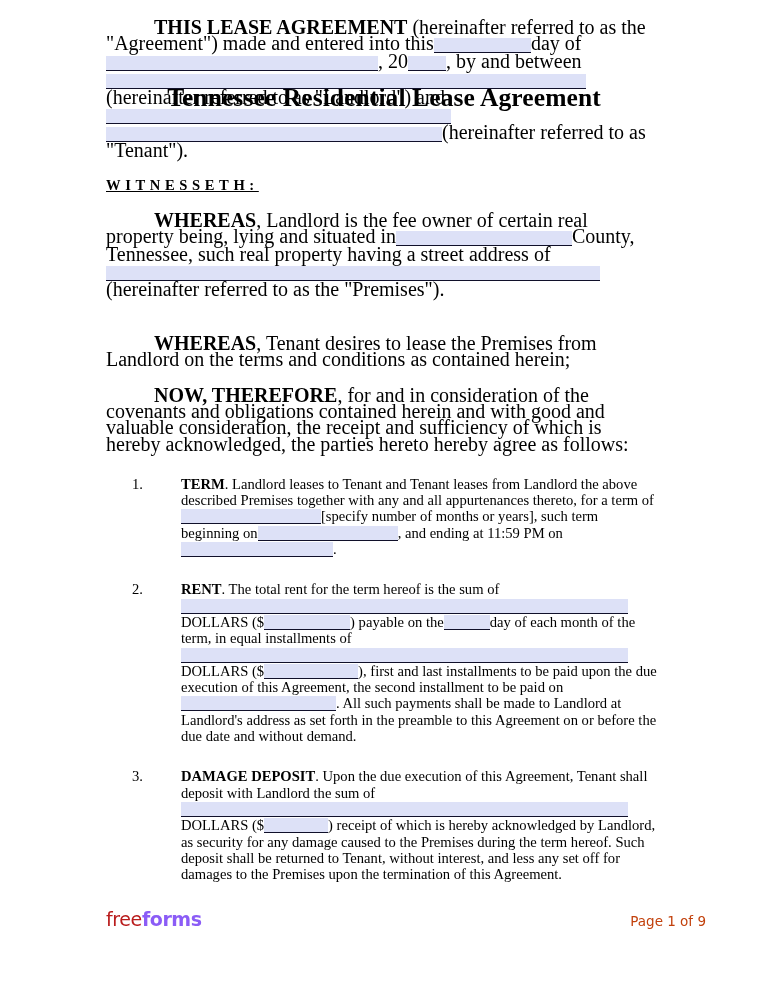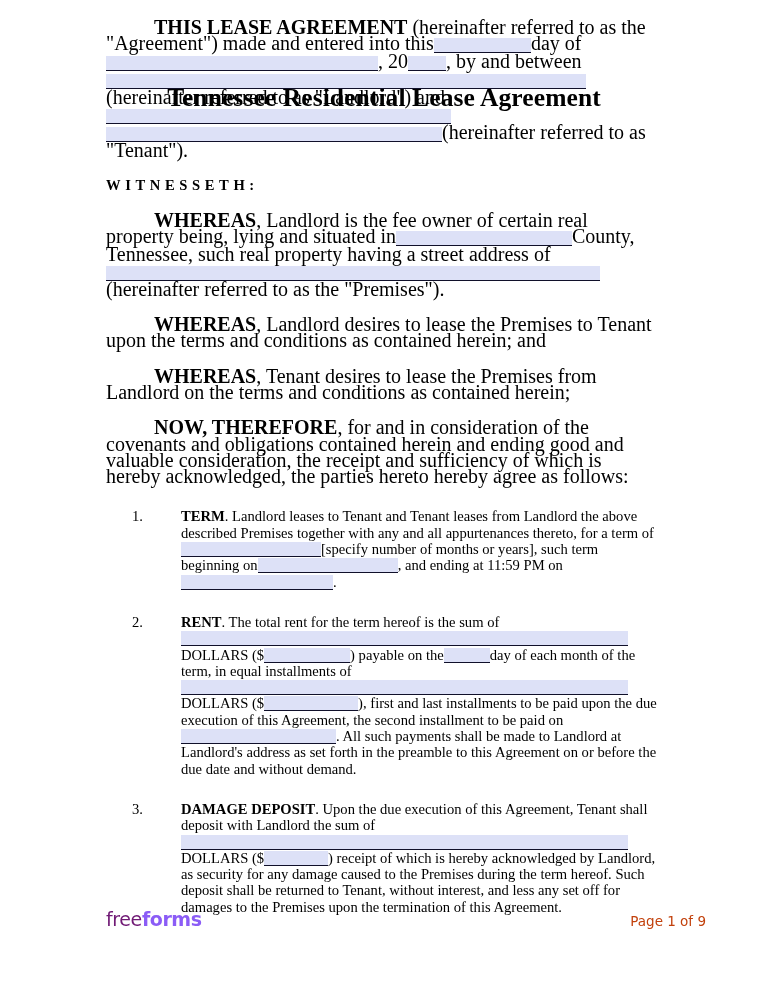--- a/index.html
+++ b/index.html
@@ -60,20 +60,21 @@
   .spacer-md { height: 19px; }
   .spacer-lg { height: 24px; }
 
   
   .witnesseth {
     font-size: 14.6px;
     font-weight: bold;
     letter-spacing: 4.6px;
     line-height: 16.3px;
     margin: 0;
+    text-decoration: underline;
   }
 
   
   .blank {
     display: inline-block;
     background: #dde1f7;
     border-bottom: 1.4px solid #10102a;
     height: 14px;
     vertical-align: -3px;
     margin: 0;
@@ -116,21 +117,21 @@
   .footer-logo {
     position: absolute;
     left: 106px;
     top: 908px;
     font-family: "DejaVu Sans", "Liberation Sans", sans-serif;
     font-size: 19px;
     letter-spacing: -0.4px;
     white-space: nowrap;
   }
   .logo-free {
-    color: #701a75;
+    color: #b91c1c;
     font-weight: normal;
   }
   .logo-forms {
     color: #8b5cf6;
     font-weight: bold;
   }
   .footer-page {
     position: absolute;
     right: 62px;
     top: 913px;
@@ -156,29 +157,28 @@
     <div class="spacer-md"></div>
 
     <p class="witnesseth">WITNESSETH:</p>
 
     <div class="spacer-md"></div>
 
     <p class="para indent"><span class="b">WHEREAS</span><span>, Landlord is the fee owner of certain real property being, lying and situated in</span><span class="blank w-county"></span><span>County, Tennessee, such real property having a street address of</span><span class="blank w-address"></span><span>(hereinafter referred to as the "Premises").</span></p>
 
     <div class="spacer-md"></div>
 
-    <p class="para indent"><span class="b">WHEREAS</span><span>, Landlord desires to lease the Premises to Tenant upon the terms and conditions as contained herein; and</span></p>
 
     <div class="spacer-md"></div>
 
     <p class="para indent"><span class="b">WHEREAS</span><span>, Tenant desires to lease the Premises from Landlord on the terms and conditions as contained herein;</span></p>
 
     <div class="spacer-md"></div>
 
-    <p class="para indent"><span class="b">NOW, THEREFORE</span><span>, for and in consideration of the covenants and obligations contained herein and ending good and valuable consideration, the receipt and sufficiency of which is hereby acknowledged, the parties hereto hereby agree as follows:</span></p>
+    <p class="para indent"><span class="b">NOW, THEREFORE</span><span>, for and in consideration of the covenants and obligations contained herein and with good and valuable consideration, the receipt and sufficiency of which is hereby acknowledged, the parties hereto hereby agree as follows:</span></p>
 
     <div class="spacer-lg"></div>
 
     <div class="clause">
       <span class="clause-num">1.</span>
       <span class="clause-body"><span class="b">TERM</span><span>. Landlord leases to Tenant and Tenant leases from Landlord the above described Premises together with any and all appurtenances thereto, for a term of</span><span class="blank w-term"></span><span>[specify number of months or years], such term beginning on</span><span class="blank w-begin"></span><span>, and ending at 11:59 PM on</span><span class="blank w-end"></span><span>.</span></span>
     </div>
 
     <div class="spacer-lg"></div>
 

